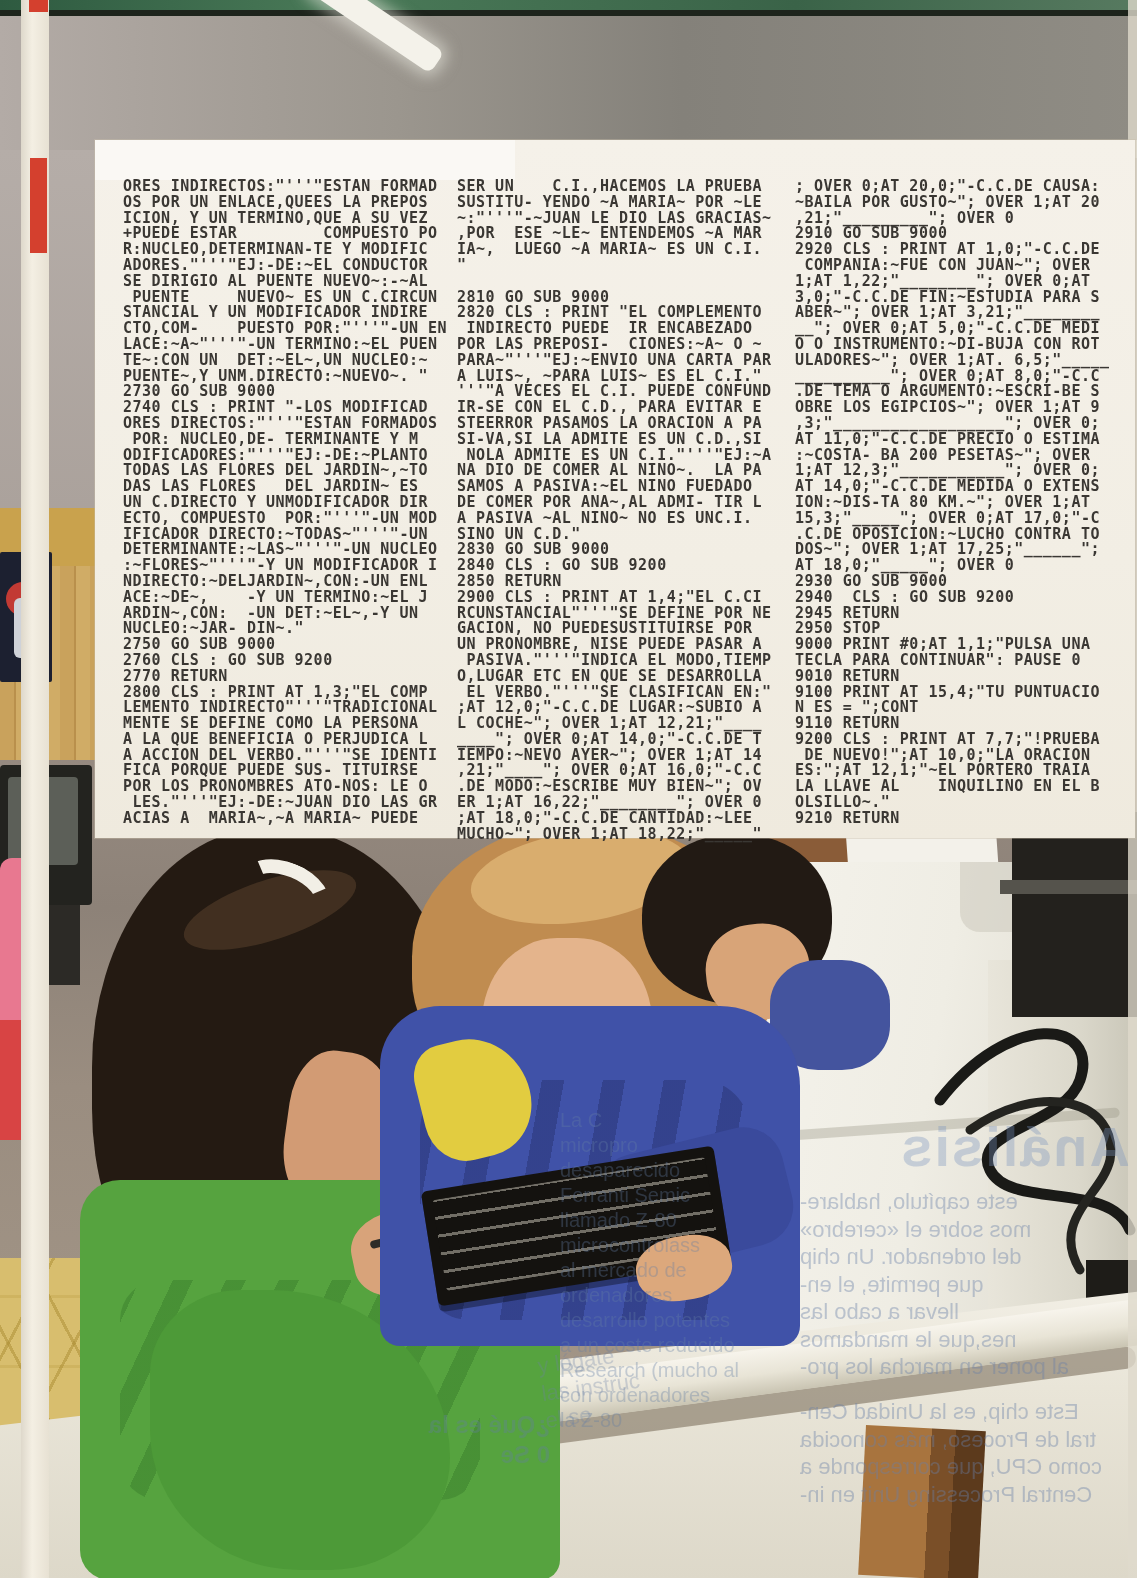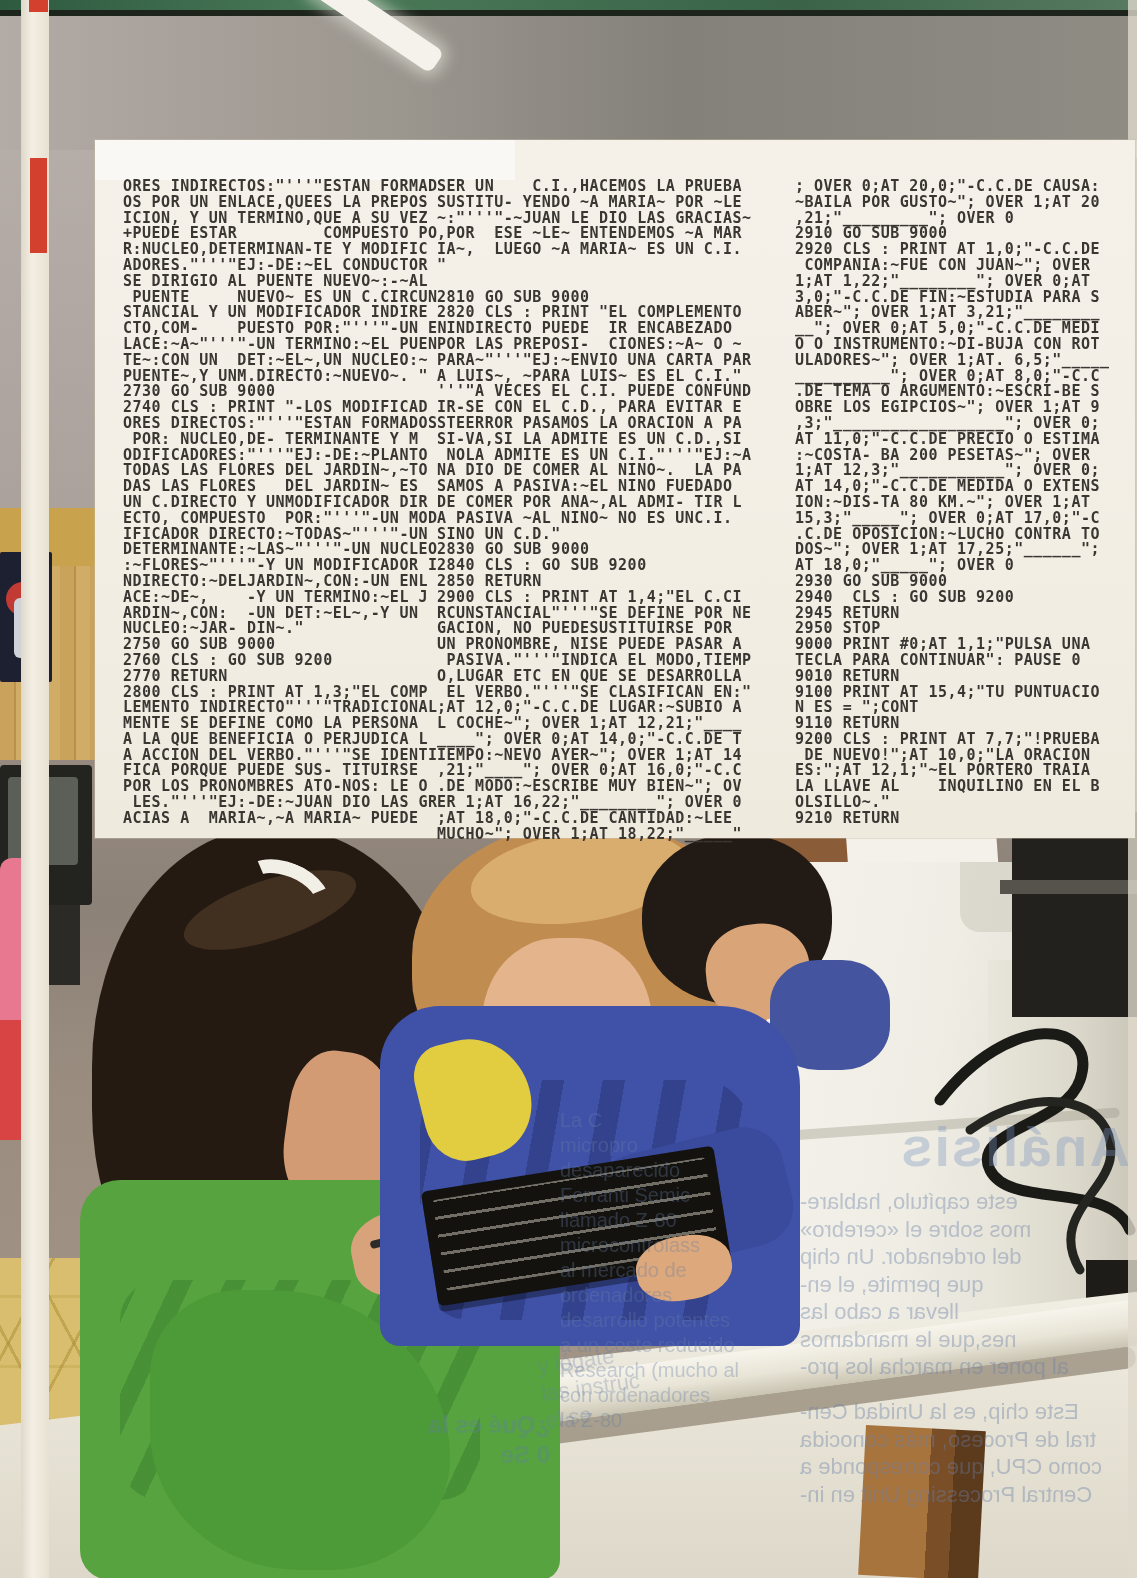--- a/index.html
+++ b/index.html
@@ -148,21 +148,21 @@
   .ghost-table-q{left:330px;top:1410px;width:220px;font-size:24px;font-weight:bold;color:rgba(100,125,165,.34);}
 
   
   .listing-box{left:95px;top:140px;width:1040px;height:698px;
       background:linear-gradient(180deg,#f5f1e9 0%,#f2eee4 60%,#efeade 100%);
       box-shadow:0 0 0 1px rgba(200,190,170,.4);}
   .listing-glare{left:0;top:0;width:420px;height:40px;background:rgba(255,255,255,.5);}
   .col{top:24px;width:336px;font-family:"DejaVu Sans Mono",monospace;
       font-weight:700;font-size:15px;line-height:15.8px;letter-spacing:.5px;
       color:#3a3733;white-space:pre;}
-  .col1{left:28px;} .col2{left:342px;} .col3{left:700px;}
+  .col1{left:28px;} .col2{left:362px;} .col3{left:700px;}
 </style>
 </head>
 <body>
 
 <div id="page">
 
   <div class="top-green"></div>
   <div class="top-dark-line"></div>
   <div class="ceiling"></div>
   <div class="fluor-light"></div>

